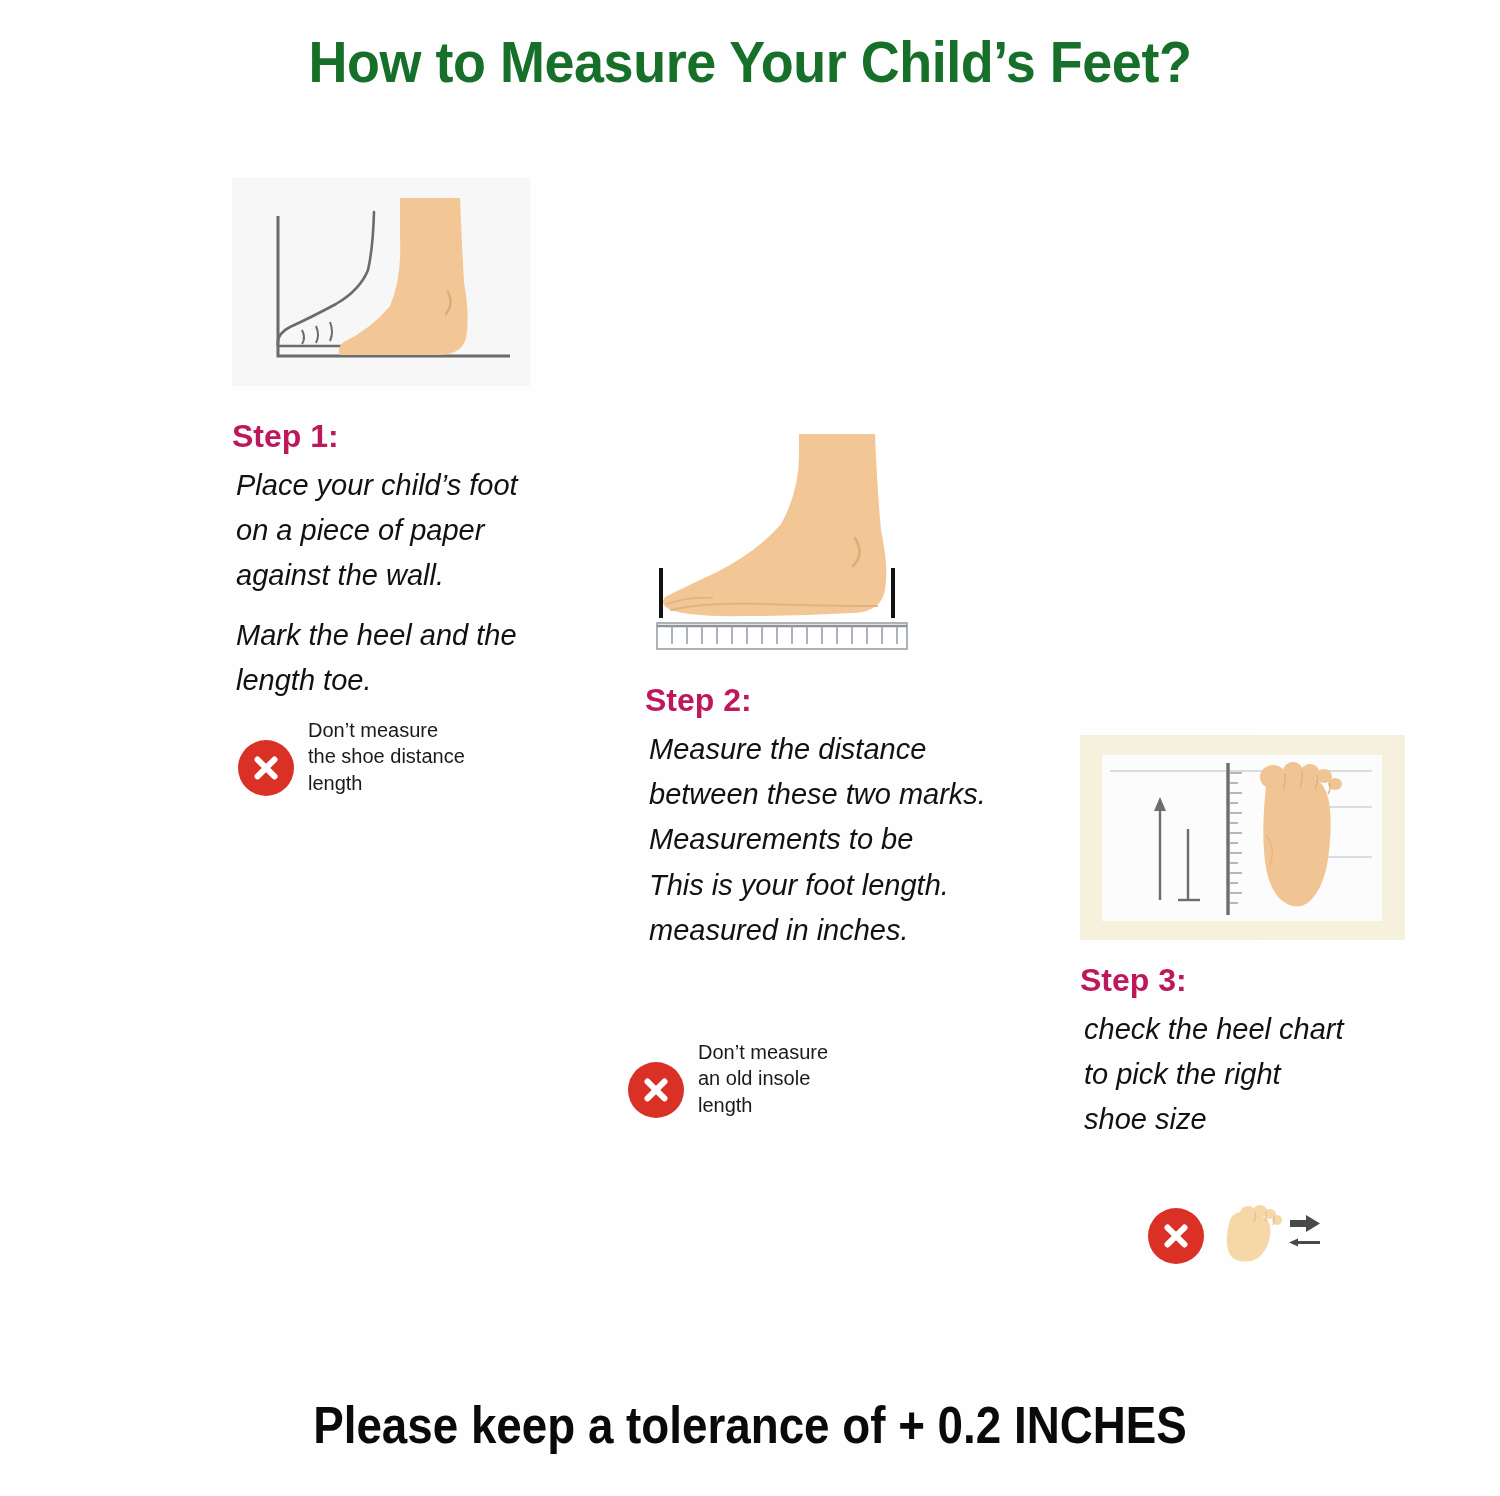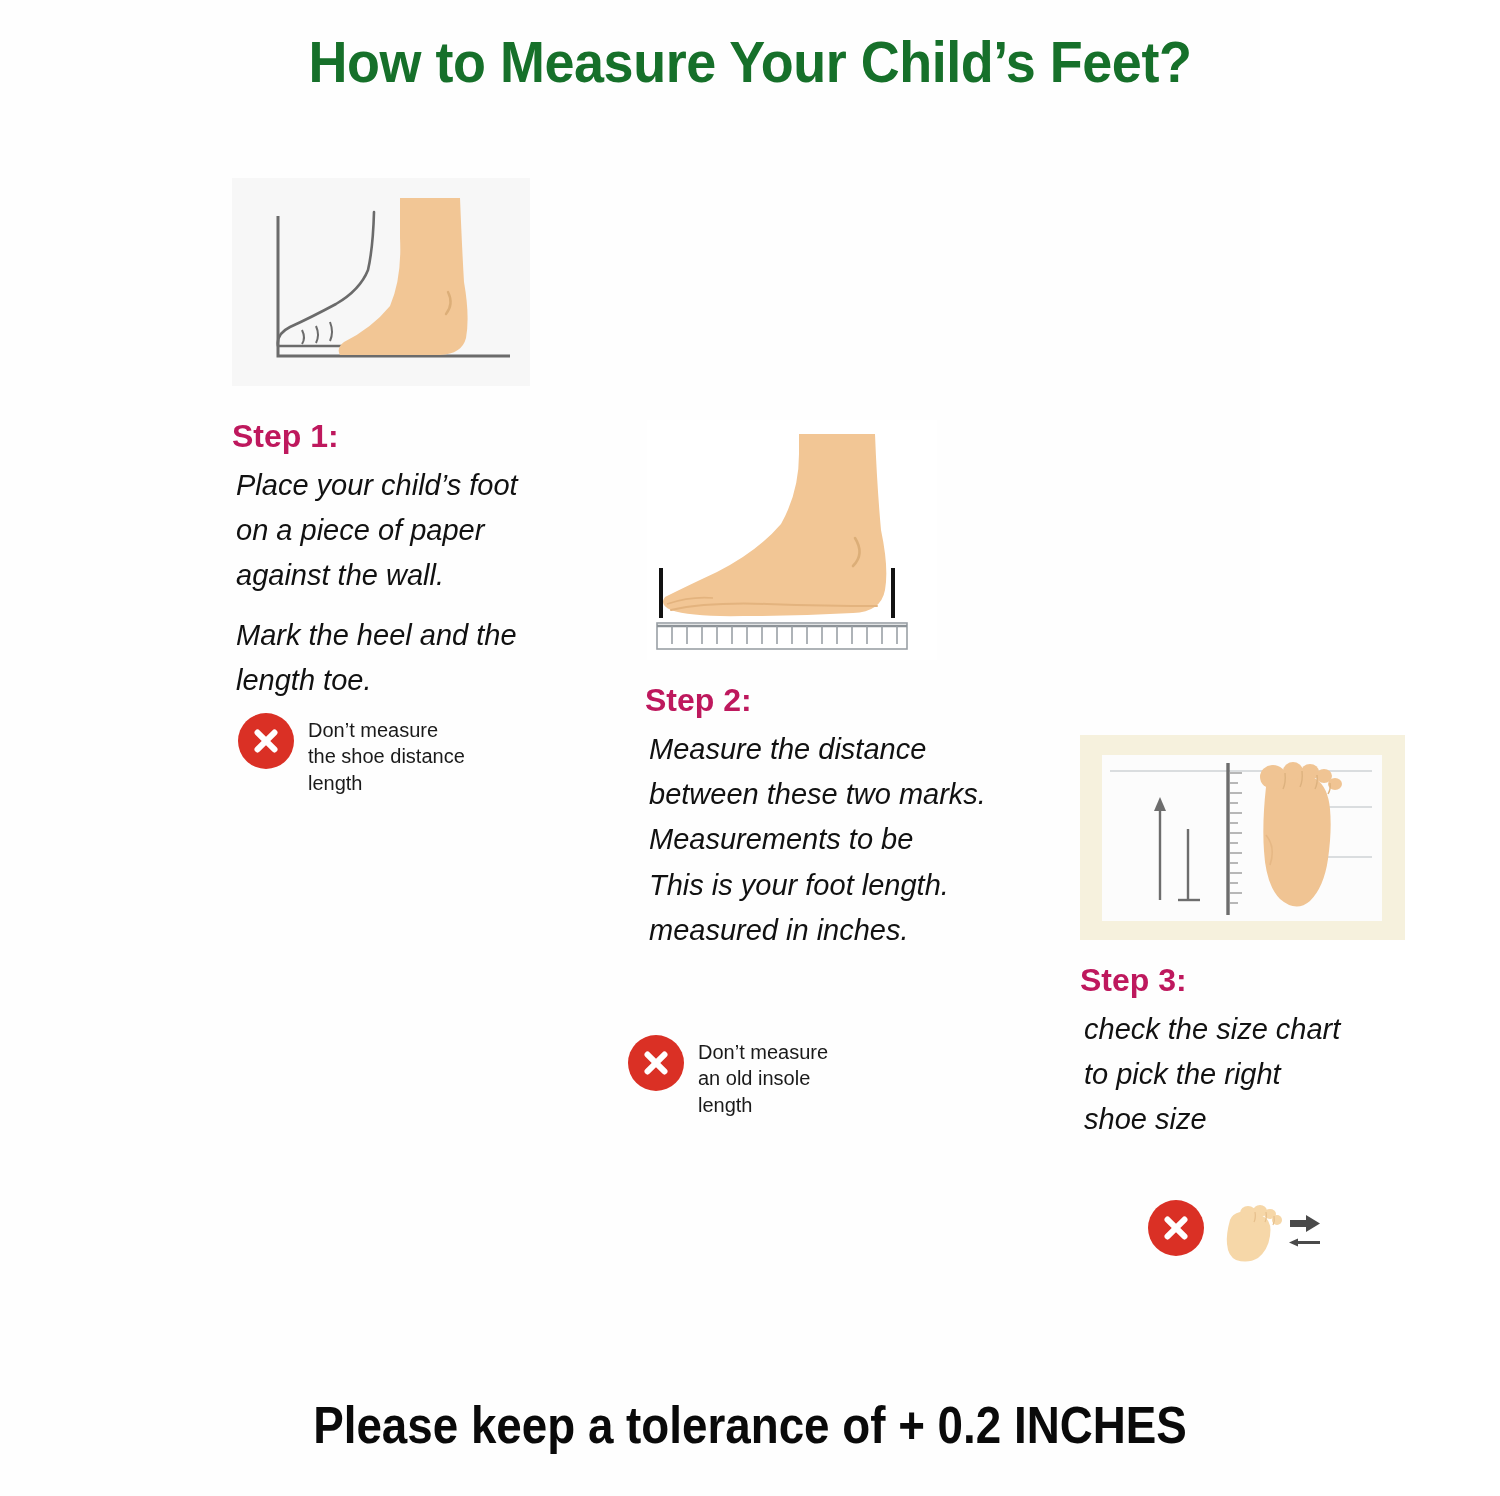--- a/index.html
+++ b/index.html
@@ -45,21 +45,21 @@
     font-size: 29px;
     line-height: 1.42;
     color: #111111;
   }
   .step-body p { margin: 4px; font-style: italic; }
   .gap-line { height: 10px; }
 
   
   .warn {
     display: flex;
-    align-items: flex-start;
+    align-items: flex-end;
     gap: 14px;
   }
   .warn-circle {
     flex: 0 0 auto;
     width: 56px;
     height: 56px;
     border-radius: 50%;
     background: #da3025;
     position: relative;
   }
@@ -326,21 +326,21 @@
           <path d="M 250 48 Q 251 54 248 59"></path>
         </g>
 
         <path d="M 186 100 Q 196 112 190 130" fill="none" stroke="#e6b885" stroke-width="1.6"></path>
       </svg>
     </div>
 
     <div id="step3-text">
       <div class="step-heading">Step 3:</div>
       <div class="step-body">
-        <p>check the size chart</p>
+        <p>check the heel chart</p>
         <p>to pick the right</p>
         <p>shoe size</p>
       </div>
     </div>
 
     <div id="step3-warn" class="warn">
       <div class="warn-circle"></div>
       <div style="padding-top:2px;">
         <svg width="110" height="62" viewBox="0 0 110 62">
 

